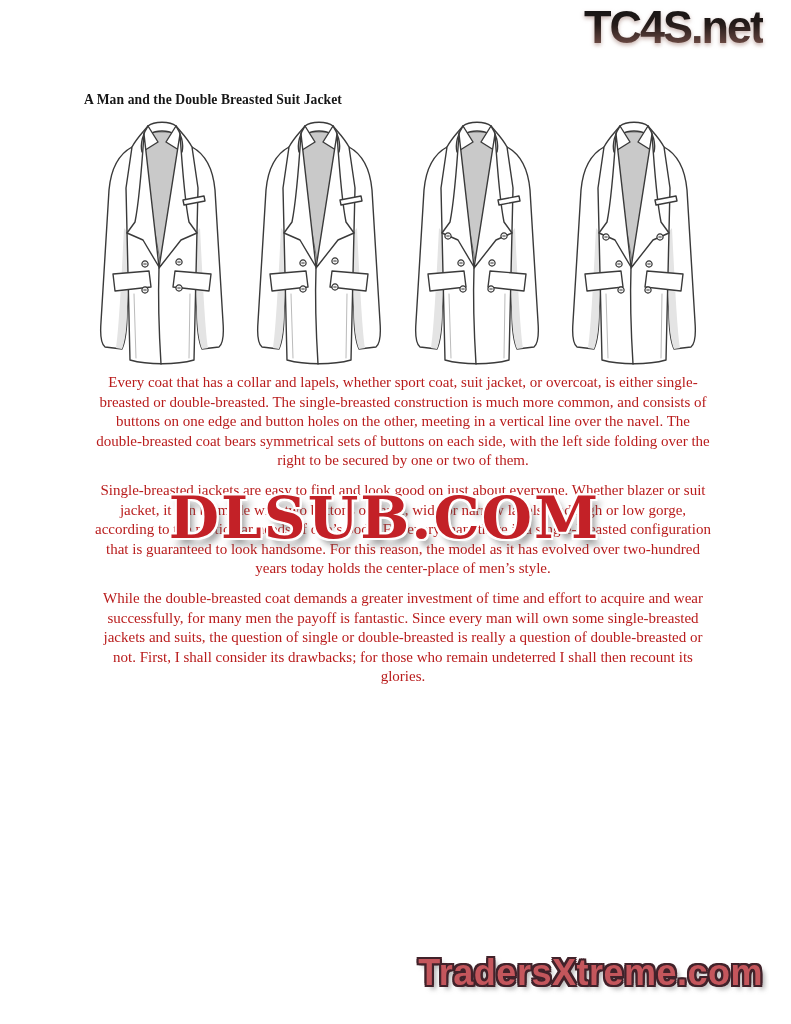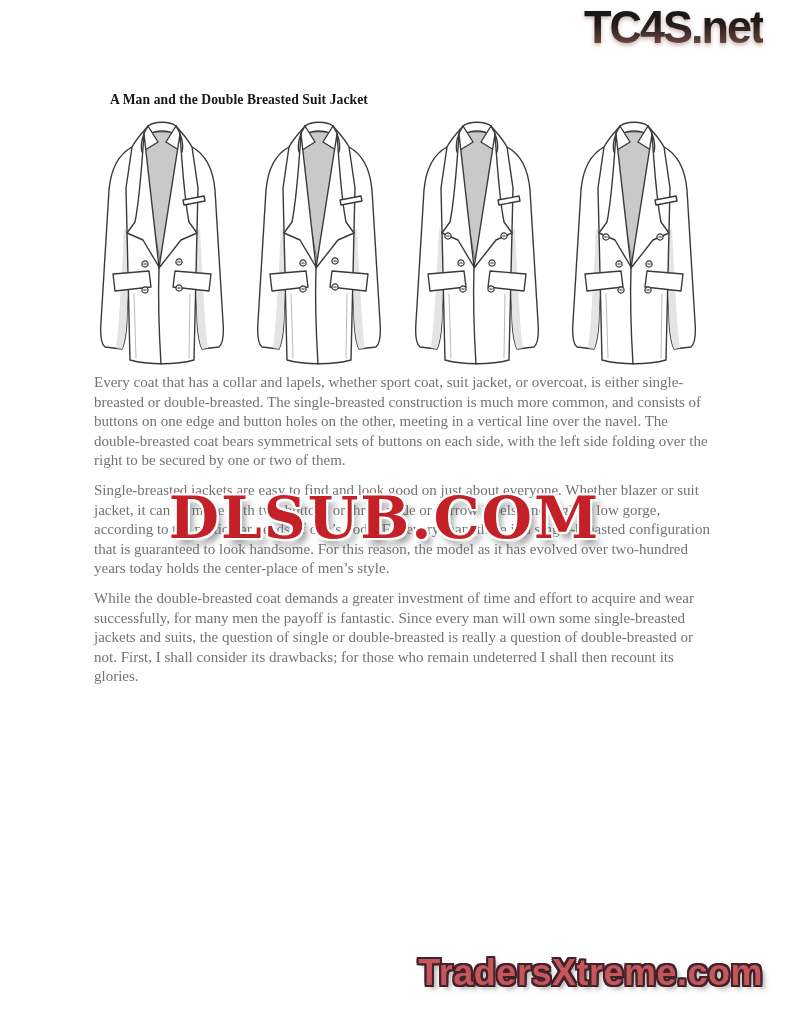--- a/index.html
+++ b/index.html
@@ -2,59 +2,60 @@
 <html><head>
 <meta charset="utf-8">
 <style>
   html,body{margin:0;padding:0;background:#ffffff;}
   .page{
     position:relative;
     width:769px;height:1024px;
     background:#ffffff;
     overflow:hidden;
     font-family:"Liberation Serif", serif;
+    text-align:center;
   }
 
   
   .site-logo-top{
     position:absolute;top:0px;right:6px;
     font-family:"Liberation Sans", sans-serif;
     font-weight:bold;
     font-size:45px;
     letter-spacing:-2px;
     transform:scaleY(1.04);
     transform-origin:top right;
     background:linear-gradient(180deg,#141414 10%,#241b19 45%,#5c3f3a 75%,#a071666 100%);
     background:linear-gradient(180deg,#141414 10%,#241b19 45%,#5c3f3a 75%,#a07166 100%);
     -webkit-background-clip:text;
     background-clip:text;
     color:transparent;
     filter:drop-shadow(0 2px 2px rgba(150,110,100,0.55));
   }
 
   .doc-title{
-    position:absolute;left:110px;top:92px;
+    position:absolute;left:84px;top:92px;
     font-family:"Liberation Serif", serif;
     font-weight:bold;
     font-size:13.6px;
     color:#161616;
     letter-spacing:0.1px;
   }
 
   .jackets-row{
     position:absolute;left:86px;top:116px;
     width:624px;height:256px;
     display:flex;
     justify-content:space-between;
   }
   .jacket{width:152px;height:252px;}
 
   .article{
     position:absolute;left:94px;top:373px;width:618px;
-    font-size:15px;line-height:19.6px;color:#737373;
+    font-size:15px;line-height:19.6px;color:#b91c1c;
   }
   .article p{margin:0 0 10px 0;}
 
   .watermark{
     position:absolute;top:484px;left:50%;
     transform:translateX(-50%);
     font-family:"DejaVu Serif", serif;
     font-weight:bold;
     font-size:58px;
     letter-spacing:2px;

